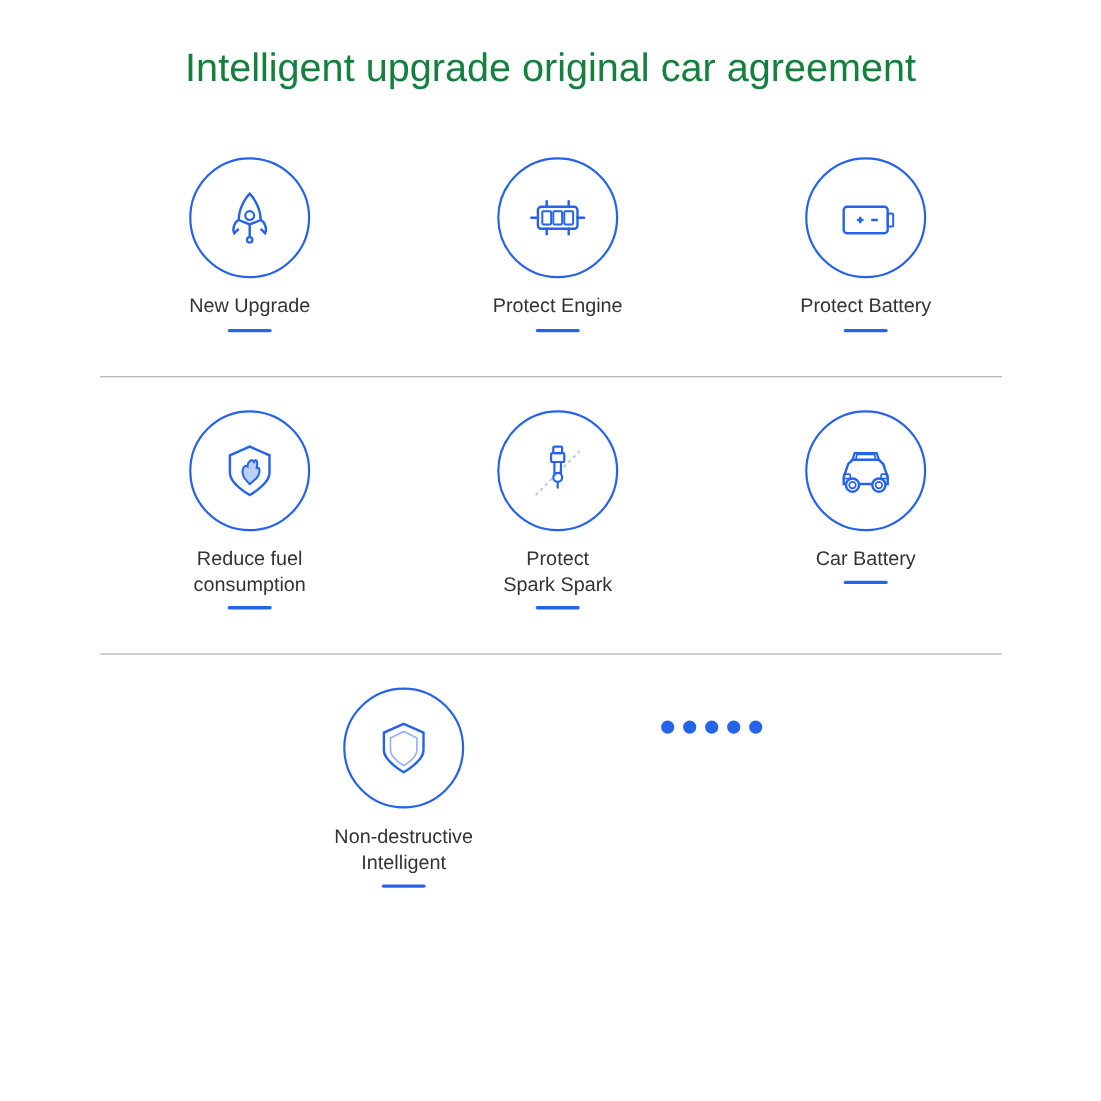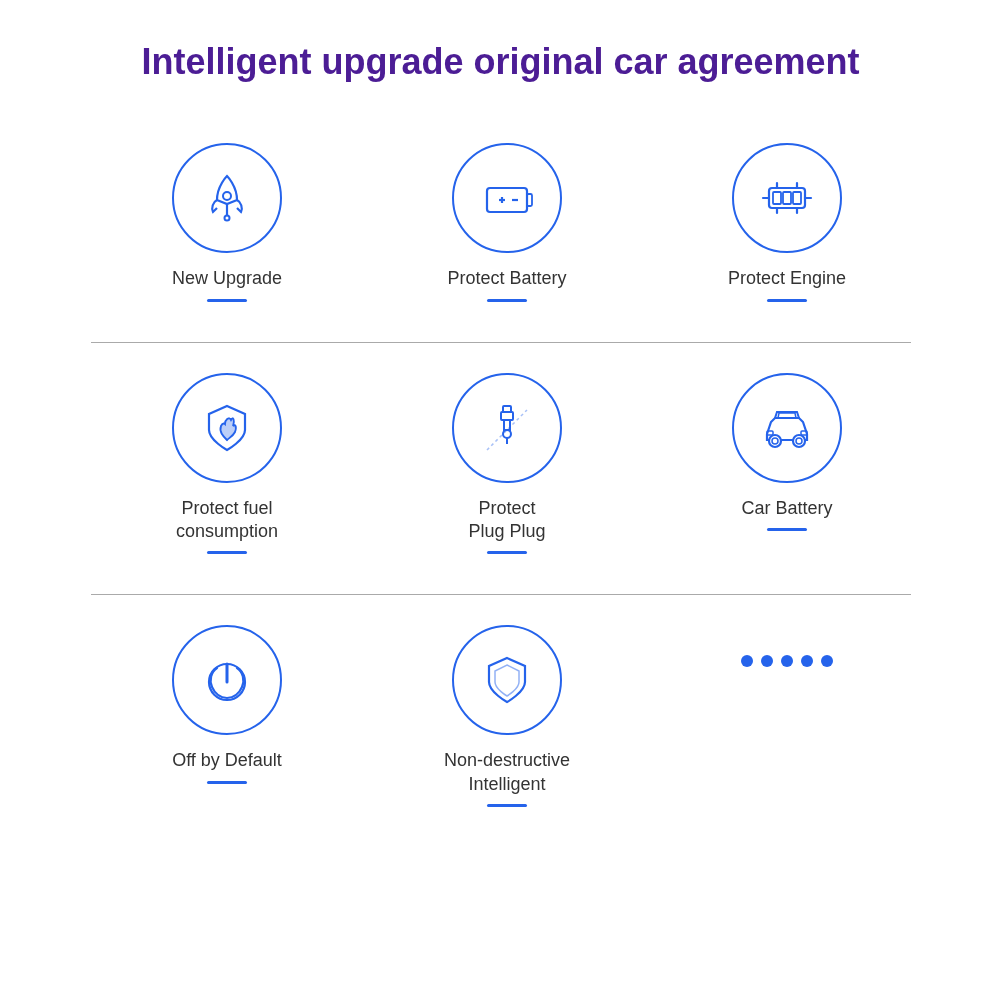--- a/index.html
+++ b/index.html
@@ -9,22 +9,22 @@
       background: #ffffff;
       font-family: Arial, sans-serif;
       overflow: hidden;
       display: flex;
       flex-direction: column;
       align-items: center;
     }
 
     .page-title {
       font-size: 36px;
-      font-weight: 700;
-      color: #4c1d95;
+      font-weight: 400;
+      color: #15803d;
       text-align: center;
       margin-top: 40px;
       margin-bottom: 50px;
       line-height: 1.2;
       padding: 0 40px;
     }
 
     .grid-section {
       display: flex;
       justify-content: center;
@@ -109,35 +109,20 @@
 
         <path d="M30 8 C30 8, 20 18, 20 32 L30 36 L40 32 C40 18, 30 8, 30 8Z" stroke="#2563eb" stroke-width="2.2" fill="none"></path>
         <path d="M20 32 C16 34, 14 40, 16 44 L20 40" stroke="#2563eb" stroke-width="2.2" fill="none"></path>
         <path d="M40 32 C44 34, 46 40, 44 44 L40 40" stroke="#2563eb" stroke-width="2.2" fill="none"></path>
         <circle cx="30" cy="28" r="4" stroke="#2563eb" stroke-width="2" fill="none"></circle>
         <path d="M30 36 L30 48" stroke="#2563eb" stroke-width="2.2"></path>
         <circle cx="30" cy="50" r="2.5" stroke="#2563eb" stroke-width="2" fill="none"></circle>
       </svg>
     </div>
     <div class="item-label">New Upgrade</div>
-    <div class="item-underline"></div>
-  </div>
-
-  <div class="grid-item">
-    <div class="icon-circle">
-      <svg viewBox="0 0 60 60" fill="none" xmlns="http://www.w3.org/2000/svg">
-
-        <rect x="10" y="20" width="40" height="24" rx="3" stroke="#2563eb" stroke-width="2.2"></rect>
-        <rect x="50" y="26" width="5" height="12" rx="1.5" stroke="#2563eb" stroke-width="1.8"></rect>
-        <line x1="22" y1="32" x2="28" y2="32" stroke="#2563eb" stroke-width="2.2"></line>
-        <line x1="25" y1="29" x2="25" y2="35" stroke="#2563eb" stroke-width="2.2"></line>
-        <line x1="35" y1="32" x2="41" y2="32" stroke="#2563eb" stroke-width="2.2"></line>
-      </svg>
-    </div>
-    <div class="item-label">Protect Battery</div>
     <div class="item-underline"></div>
   </div>
 
   <div class="grid-item">
     <div class="icon-circle">
       <svg viewBox="0 0 60 60" fill="none" xmlns="http://www.w3.org/2000/svg">
 
         <rect x="12" y="20" width="36" height="20" rx="3" stroke="#2563eb" stroke-width="2.2"></rect>
         <rect x="16" y="24" width="8" height="12" rx="1" stroke="#2563eb" stroke-width="1.8"></rect>
         <rect x="26" y="24" width="8" height="12" rx="1" stroke="#2563eb" stroke-width="1.8"></rect>
@@ -147,56 +132,71 @@
         <line x1="20" y1="20" x2="20" y2="15" stroke="#2563eb" stroke-width="2.2" stroke-linecap="round"></line>
         <line x1="40" y1="20" x2="40" y2="15" stroke="#2563eb" stroke-width="2.2" stroke-linecap="round"></line>
         <line x1="20" y1="40" x2="20" y2="45" stroke="#2563eb" stroke-width="2.2" stroke-linecap="round"></line>
         <line x1="40" y1="40" x2="40" y2="45" stroke="#2563eb" stroke-width="2.2" stroke-linecap="round"></line>
       </svg>
     </div>
     <div class="item-label">Protect Engine</div>
     <div class="item-underline"></div>
   </div>
 
+  <div class="grid-item">
+    <div class="icon-circle">
+      <svg viewBox="0 0 60 60" fill="none" xmlns="http://www.w3.org/2000/svg">
+
+        <rect x="10" y="20" width="40" height="24" rx="3" stroke="#2563eb" stroke-width="2.2"></rect>
+        <rect x="50" y="26" width="5" height="12" rx="1.5" stroke="#2563eb" stroke-width="1.8"></rect>
+        <line x1="22" y1="32" x2="28" y2="32" stroke="#2563eb" stroke-width="2.2"></line>
+        <line x1="25" y1="29" x2="25" y2="35" stroke="#2563eb" stroke-width="2.2"></line>
+        <line x1="35" y1="32" x2="41" y2="32" stroke="#2563eb" stroke-width="2.2"></line>
+      </svg>
+    </div>
+    <div class="item-label">Protect Battery</div>
+    <div class="item-underline"></div>
+  </div>
+
 </div>
 
 <div class="divider"></div>
 
 <div class="grid-section">
 
   <div class="grid-item">
     <div class="icon-circle">
       <svg viewBox="0 0 60 60" fill="none" xmlns="http://www.w3.org/2000/svg">
 
         <path d="M30 8 L48 16 L48 32 C48 42, 30 52, 30 52 C30 52, 12 42, 12 32 L12 16 Z" stroke="#2563eb" stroke-width="2.2" fill="none"></path>
 
         <path d="M30 42 C26 38, 22 34, 24 28 C26 24, 28 26, 28 26 C28 22, 32 18, 34 22 C36 18, 38 22, 36 28 C38 26, 40 28, 38 34 C36 38, 32 40, 30 42Z" stroke="#2563eb" stroke-width="1.8" fill="#2563eb" opacity="0.3"></path>
         <path d="M30 42 C26 38, 22 34, 24 28 C26 24, 28 26, 28 26 C28 22, 32 18, 34 22 C36 18, 38 22, 36 28 C38 26, 40 28, 38 34 C36 38, 32 40, 30 42Z" stroke="#2563eb" stroke-width="1.8" fill="none"></path>
       </svg>
     </div>
-    <div class="item-label" style="white-space:pre-line">Protect fuel
+    <div class="item-label" style="white-space:pre-line">Reduce fuel
 consumption</div>
     <div class="item-underline"></div>
   </div>
 
   <div class="grid-item">
     <div class="icon-circle">
       <svg viewBox="0 0 60 60" fill="none" xmlns="http://www.w3.org/2000/svg">
 
         <rect x="26" y="8" width="8" height="6" rx="1" stroke="#2563eb" stroke-width="2"></rect>
         <rect x="24" y="14" width="12" height="8" rx="1" stroke="#2563eb" stroke-width="2"></rect>
         <path d="M27 22 L27 32 L33 32 L33 22" stroke="#2563eb" stroke-width="2"></path>
         <circle cx="30" cy="36" r="4" stroke="#2563eb" stroke-width="2"></circle>
         <line x1="30" y1="40" x2="30" y2="46" stroke="#2563eb" stroke-width="2"></line>
 
         <line x1="10" y1="52" x2="50" y2="12" stroke="#2563eb" stroke-width="1.5" stroke-dasharray="3,3" opacity="0.4"></line>
       </svg>
     </div>
     <div class="item-label" style="white-space:pre-line">Protect
-Plug Plug</div>
+Spark Spark</div>
     <div class="item-underline"></div>
   </div>
 
   <div class="grid-item">
     <div class="icon-circle">
       <svg viewBox="0 0 60 60" fill="none" xmlns="http://www.w3.org/2000/svg">
 
         <path d="M10 36 L14 24 L18 20 L42 20 L46 24 L50 36 L50 42 L10 42 Z" stroke="#2563eb" stroke-width="2.2"></path>
         <path d="M18 20 L20 14 L40 14 L42 20" stroke="#2563eb" stroke-width="2" fill="none"></path>
 
@@ -214,32 +214,20 @@
     <div class="item-label">Car Battery</div>
     <div class="item-underline"></div>
   </div>
 
 </div>
 
 <div class="divider"></div>
 
 <div class="grid-section">
 
-  <div class="grid-item">
-    <div class="icon-circle">
-      <svg viewBox="0 0 60 60" fill="none" xmlns="http://www.w3.org/2000/svg">
-
-        <circle cx="30" cy="32" r="18" stroke="#2563eb" stroke-width="2.2"></circle>
-        <path d="M30 14 L30 32" stroke="#2563eb" stroke-width="3" stroke-linecap="round"></path>
-        <path d="M20 18 C14 22, 12 30, 15 37 C18 44, 24 48, 30 48 C36 48, 42 44, 45 37 C48 30, 46 22, 40 18" stroke="#2563eb" stroke-width="2.2" fill="none" stroke-linecap="round"></path>
-      </svg>
-    </div>
-    <div class="item-label">Off by Default</div>
-    <div class="item-underline"></div>
-  </div>
 
   <div class="grid-item">
     <div class="icon-circle">
       <svg viewBox="0 0 60 60" fill="none" xmlns="http://www.w3.org/2000/svg">
 
         <path d="M30 8 L48 16 L48 32 C48 42, 30 52, 30 52 C30 52, 12 42, 12 32 L12 16 Z" stroke="#2563eb" stroke-width="2.2" fill="none"></path>
 
         <path d="M30 15 L42 21 L42 32 C42 39, 30 46, 30 46 C30 46, 18 39, 18 32 L18 21 Z" stroke="#2563eb" stroke-width="1.5" fill="none" opacity="0.5"></path>
       </svg>
     </div>

